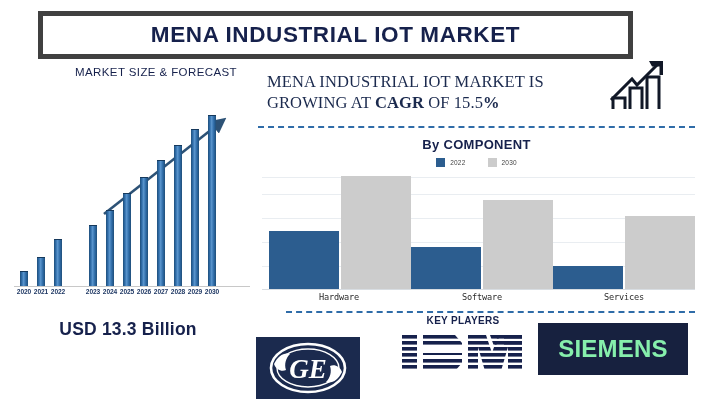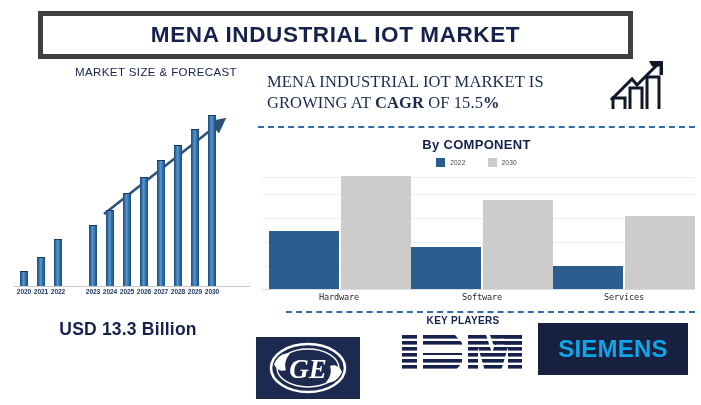--- a/index.html
+++ b/index.html
@@ -114,21 +114,21 @@
     color:#16214c;font-size:10px;font-weight:bold;letter-spacing:.3px;
   }
   .logo-ibm{
     position:absolute;left:400px;top:329px;width:126px;height:48px;
   }
   .logo-siemens{
     position:absolute;left:538px;top:323px;width:150px;height:52px;
     background:#17213f;display:flex;align-items:center;justify-content:center;
   }
   .siemens-text{
-    color:#0ea5e9;font-size:24px;font-weight:bold;letter-spacing:.2px;
+    color:#86efac;font-size:24px;font-weight:bold;letter-spacing:.2px;
     font-family:"Liberation Sans", sans-serif;
   }
 </style>
 </head>
 <body>
 
 <div class="page">
 
   <div class="title-box">
     <div class="title-text">MENA INDUSTRIAL IOT MARKET</div>

